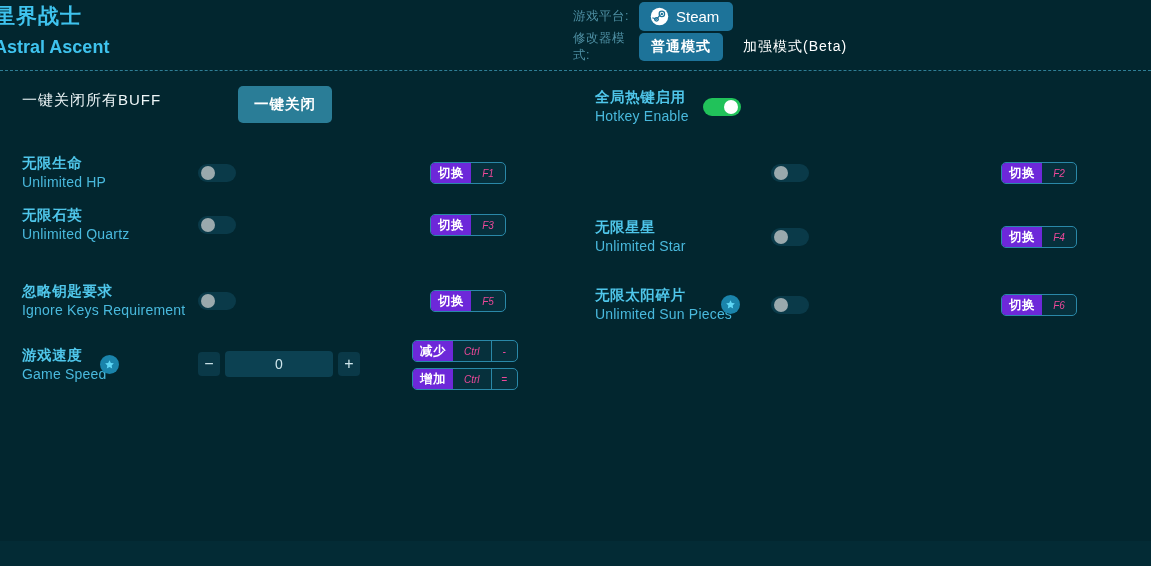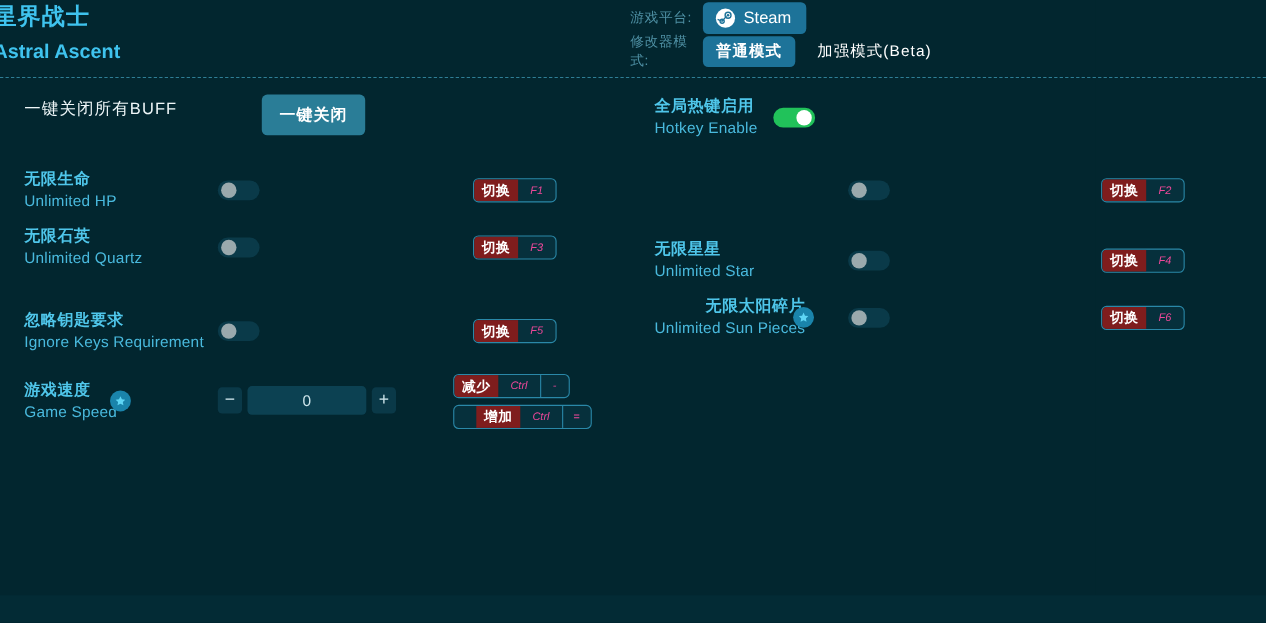--- a/index.html
+++ b/index.html
@@ -88,21 +88,21 @@
   .toggle.on { background: #21c25a; }
   .toggle.on .knob { left: auto; right: 3px; background: #ffffff; }
 
   
   .chip {
     position: absolute; display: inline-flex; align-items: stretch;
     height: 22px; border: 1px solid #2a88a8; border-radius: 5px;
     overflow: hidden; background: #06303c;
   }
   .chip .seg-label {
-    background: #7f1d1d; color: #ffffff; font-size: 12.5px; font-weight: bold;
+    background: #6d28d9; color: #ffffff; font-size: 12.5px; font-weight: bold;
     padding: 0 7px; display: flex; align-items: center; letter-spacing: .5px;
   }
   .chip .seg-key {
     color: #ec4899; font-size: 10px; padding: 0 11px;
     display: flex; align-items: center; justify-content: center;
     min-width: 34px;
     font-style: italic;
   }
   .chip .seg-key + .seg-key { border-left: 1px solid #2a88a8; min-width: 26px; padding: 0 9px; }
 
@@ -243,21 +243,21 @@
         <div class="stepper" style="left:198px; top:18px;">
           <button class="stp-btn">−</button>
           <input class="stp-field" type="text" readonly="" value="0" style="">
           <button class="stp-btn">+</button>
         </div>
         <div class="chip" style="left:412px; top:7px;">
           <span class="seg-label">减少</span>
           <span class="seg-key">Ctrl</span>
           <span class="seg-key">-</span>
         </div>
-        <div class="chip" style="left:412px; top:35px;padding-left:20px;">
+        <div class="chip" style="left:412px; top:35px;">
           <span class="seg-label">增加</span>
           <span class="seg-key">Ctrl</span>
           <span class="seg-key">=</span>
         </div>
       </div>
 
     </div>
 
     <div class="col right">
 
@@ -288,21 +288,21 @@
         </div>
         <div class="toggle" style="left:198px; top:23px;">
           <span class="knob"></span>
         </div>
         <div class="chip" style="left:428px; top:21px;">
           <span class="seg-label">切换</span>
           <span class="seg-key">F4</span>
         </div>
       </div>
 
-      <div class="row" style="top:186px;text-align:right;">
+      <div class="row" style="top:202px;">
         <div class="lbl" style="top:13px;">
           <div class="lbl-cn">无限太阳碎片</div>
           <div class="lbl-en">Unlimited Sun Pieces</div>
         </div>
         <span class="star-badge" style="left:148px; top:22px;">
           <svg viewBox="0 0 24 24" aria-hidden="true">
             <path d="M12 2.5l2.9 6.1 6.6.9-4.8 4.6 1.2 6.6L12 17.6 6.1 20.7l1.2-6.6L2.5 9.5l6.6-.9z" fill="#5fd6f5"></path>
           </svg>
         </span>
         <div class="toggle" style="left:198px; top:23px;">

